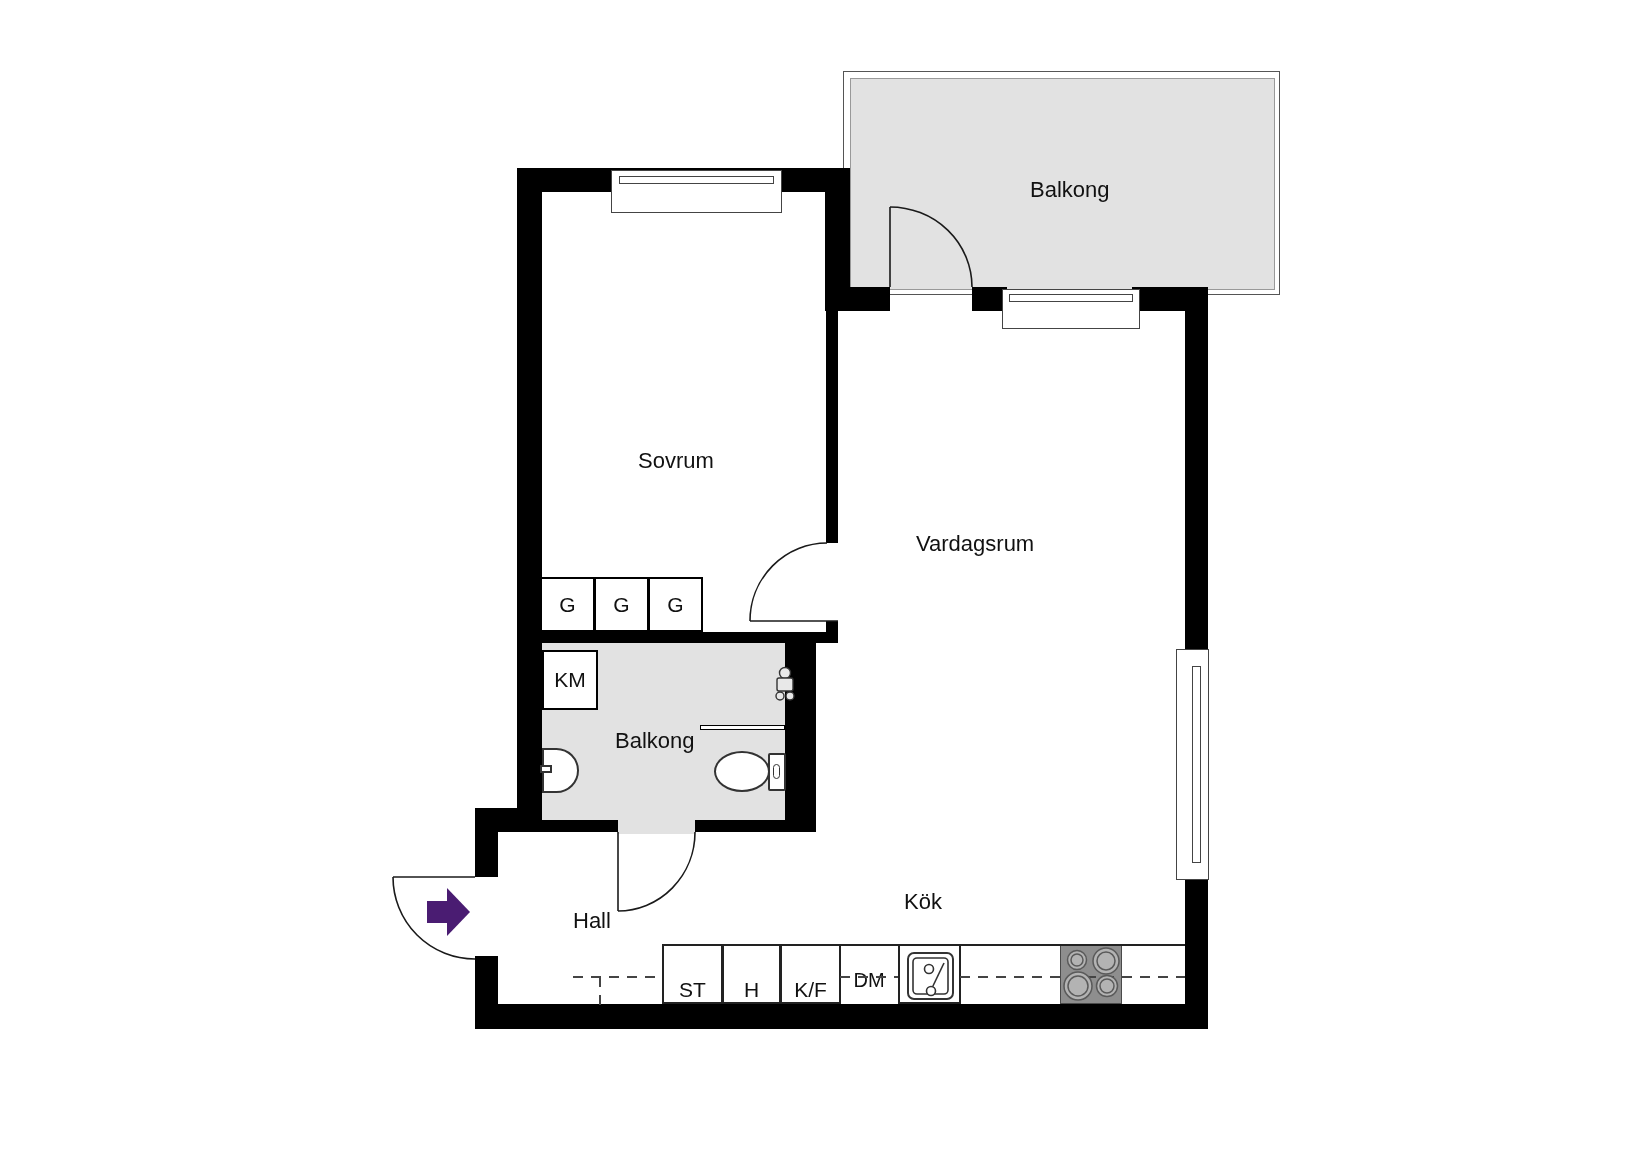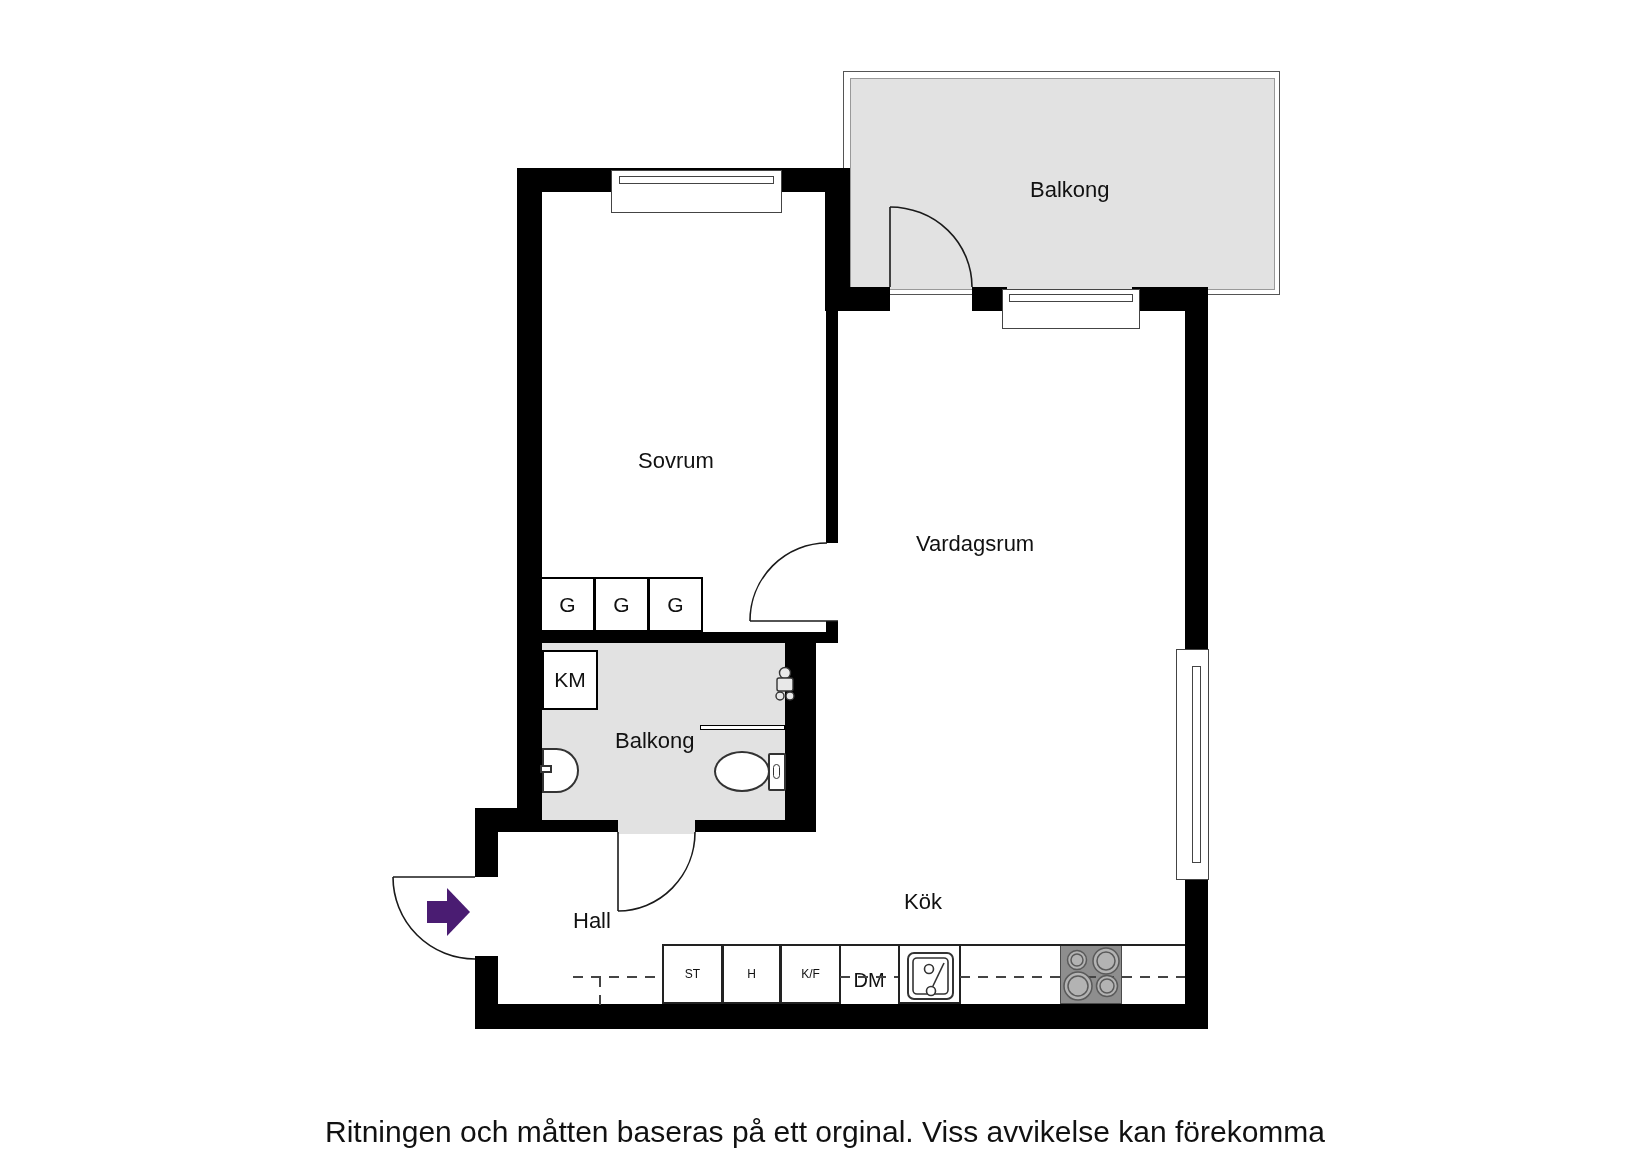--- a/index.html
+++ b/index.html
@@ -12,21 +12,21 @@
   .balcony-outline{position:absolute;border:1px solid #555;background:transparent;}
   .balcony-floor{position:absolute;background:#e2e2e2;border:1px solid #999;}
   .bath-floor{position:absolute;background:#e2e2e2;}
   .win{position:absolute;background:#fff;border:1px solid #444;box-sizing:border-box;}
   .pane{position:absolute;background:#fff;border:1px solid #444;box-sizing:border-box;}
   .gbox{position:absolute;background:#fff;border:2px solid #000;box-sizing:border-box;
         display:flex;align-items:center;justify-content:center;font-size:21px;}
   .kmbox{position:absolute;background:#fff;border:2px solid #000;box-sizing:border-box;
         display:flex;align-items:center;justify-content:center;font-size:21px;}
   .kunit{position:absolute;background:#fff;border:2px solid #222;box-sizing:border-box;
-        display:flex;align-items:center;justify-content:center;font-size:12px;}
+        display:flex;align-items:flex-end;justify-content:center;font-size:21px;}
   .kunit-open{position:absolute;background:transparent;box-sizing:border-box;
         display:flex;align-items:center;justify-content:center;font-size:20px;}
   .stove{position:absolute;background:#8e8e8e;border:1px solid #4a4a4a;box-sizing:border-box;}
   .toilet-bowl{position:absolute;background:#fff;border:2px solid #333;border-radius:50%;box-sizing:border-box;}
   .toilet-tank{position:absolute;background:#fff;border:2px solid #333;border-radius:2px;box-sizing:border-box;}
   .toilet-btn{position:absolute;background:#fff;border:1px solid #333;border-radius:4px;box-sizing:border-box;}
   .sink{position:absolute;background:#fff;border:2px solid #333;box-sizing:border-box;
         border-radius:0 24px 24px 0 / 0 24px 24px 0;}
   .tap{position:absolute;background:#fff;border:2px solid #333;box-sizing:border-box;}
   .rail{position:absolute;background:#fff;border:1px solid #000;box-sizing:border-box;}
@@ -115,21 +115,20 @@
   <div class="arrow-shaft" style="left:427px;top:901px;width:21px;height:22px;"></div>
   <div class="arrow-head" style="left:447px;top:888px;"></div>
 
   <div class="room-label" style="left:638px;top:400px;margin-top:48px;">Sovrum</div>
   <div class="room-label" style="left:916px;top:521px;margin-top:10px;">Vardagsrum</div>
   <div class="room-label" style="left:1030px;top:177px;">Balkong</div>
   <div class="room-label" style="left:615px;top:728px;">Balkong</div>
   <div class="room-label" style="left:553px;top:908px;margin-left:20px;">Hall</div>
   <div class="room-label" style="left:904px;top:889px;">Kök</div>
 
-  <div class="footer">Ritningen och måtten baseras på ett orginal. Viss avvikelse kan förekomma</div>
 
   <svg class="overlay" width="1650" height="1166" viewBox="0 0 1650 1166">
 
     <g stroke="#1a1a1a" stroke-width="1.6" fill="none">
       <path d="M393 877 L475 877"></path>
       <path d="M393 877 A82 82 0 0 0 475 959"></path>
     </g>
 
     <g stroke="#1a1a1a" stroke-width="1.6" fill="none">
       <path d="M618 832 L618 911"></path>

